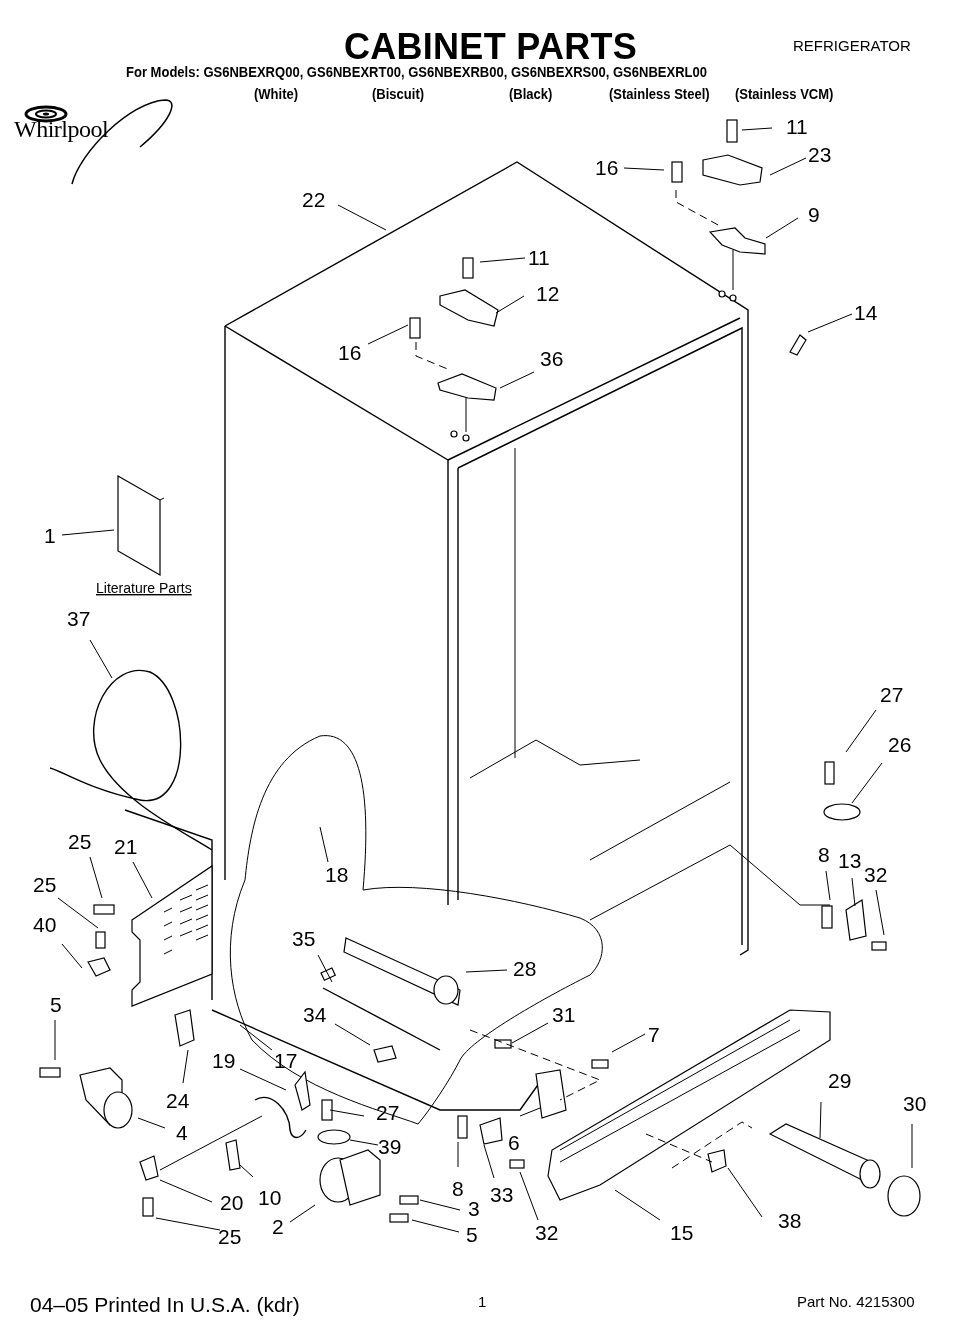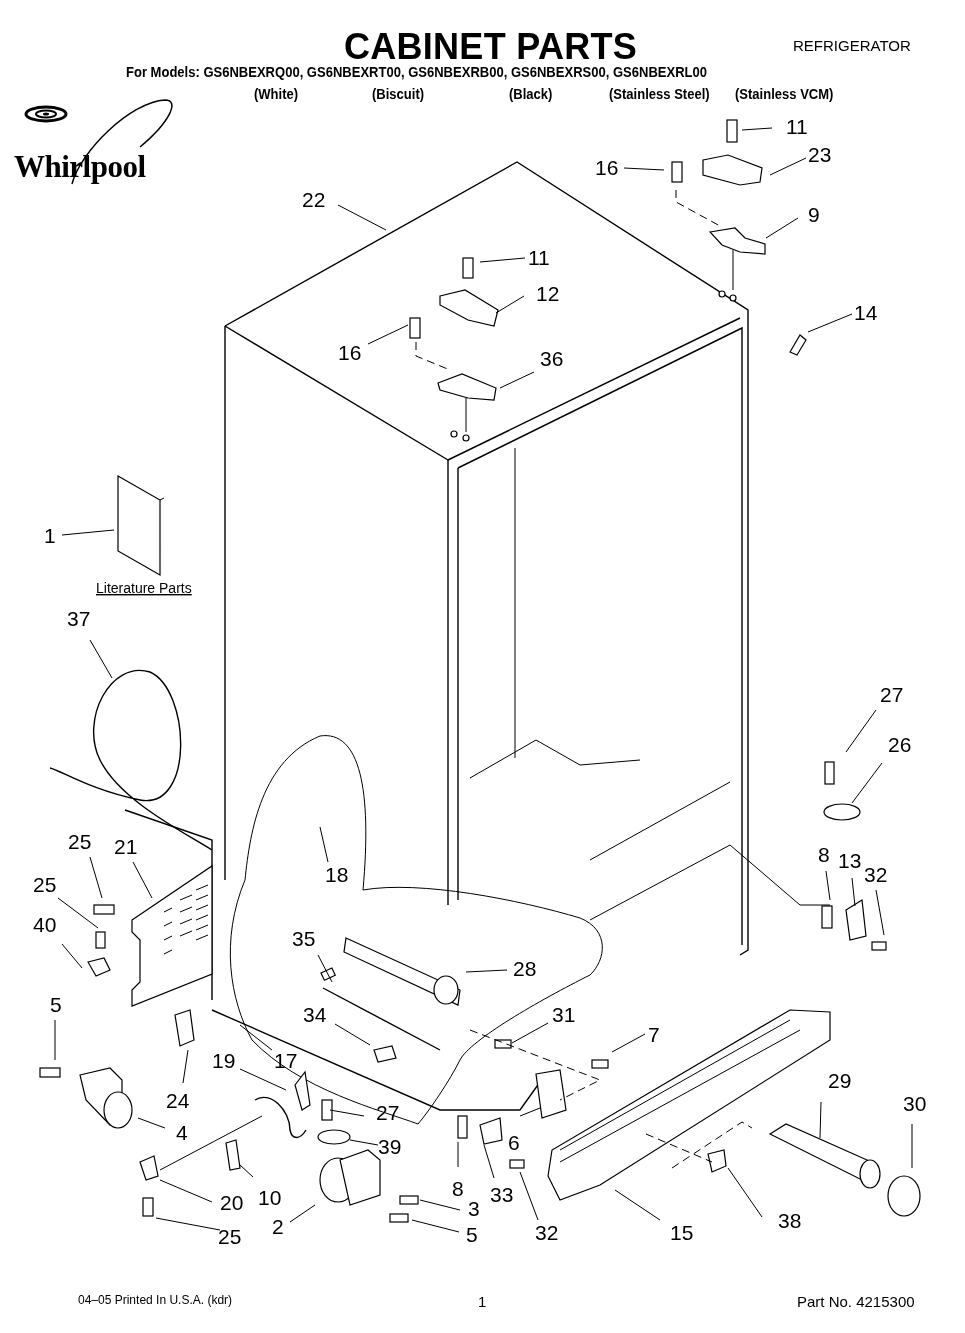--- a/index.html
+++ b/index.html
@@ -3,22 +3,22 @@
 <meta charset="utf-8">
 <style>
   html, body { margin: 0; padding: 0; background: #ffffff; }
   body { width: 965px; height: 1333px; position: relative; overflow: hidden;
          font-family: "Liberation Sans", sans-serif; color: #000; }
   .abs { position: absolute; }
   #title { left: 8px; width: 965px; top: 26px; text-align: center; font-size: 36px; font-weight: bold; letter-spacing: 0.3px; }
   #product { left: 793px; top: 37px; font-size: 15px; }
   #models { left: 126px; top: 63px; font-size: 15.5px; font-weight: bold; white-space: nowrap; transform: scaleX(0.84); transform-origin: left top; }
   .color-label { top: 85px; font-size: 15.5px; font-weight: bold; white-space: nowrap; transform: scaleX(0.84); transform-origin: left top; }
-  #logo-text { left: 14px; top: 116px; font-family: "Liberation Serif", serif; font-weight: bold; font-size: 31px; letter-spacing: -0.5px; margin-top: 33px; }
-  #footer-left { left: 30px; top: 1293px; font-size: 12px; margin-left: 48px; }
+  #logo-text { left: 14px; top: 116px; font-family: "Liberation Serif", serif; font-weight: normal; font-size: 24px; letter-spacing: -0.5px; }
+  #footer-left { left: 30px; top: 1293px; font-size: 21px; }
   #footer-mid { left: 478px; top: 1293px; font-size: 15px; }
   #footer-right { left: 797px; top: 1293px; font-size: 15px; }
   svg#drawing { position: absolute; left: 0; top: 0; }
   .callout { font-family: "Liberation Sans", sans-serif; font-size: 21px; fill: #000; }
   .ln { stroke: #000; stroke-width: 1.4; fill: none; }
   .thin { stroke: #000; stroke-width: 1; fill: none; }
   .dash { stroke: #000; stroke-width: 1; fill: none; stroke-dasharray: 8 5; }
   .part { stroke: #000; stroke-width: 1.2; fill: #fff; }
   .lit-label { font-size: 14px; text-decoration: underline; }
 </style>

